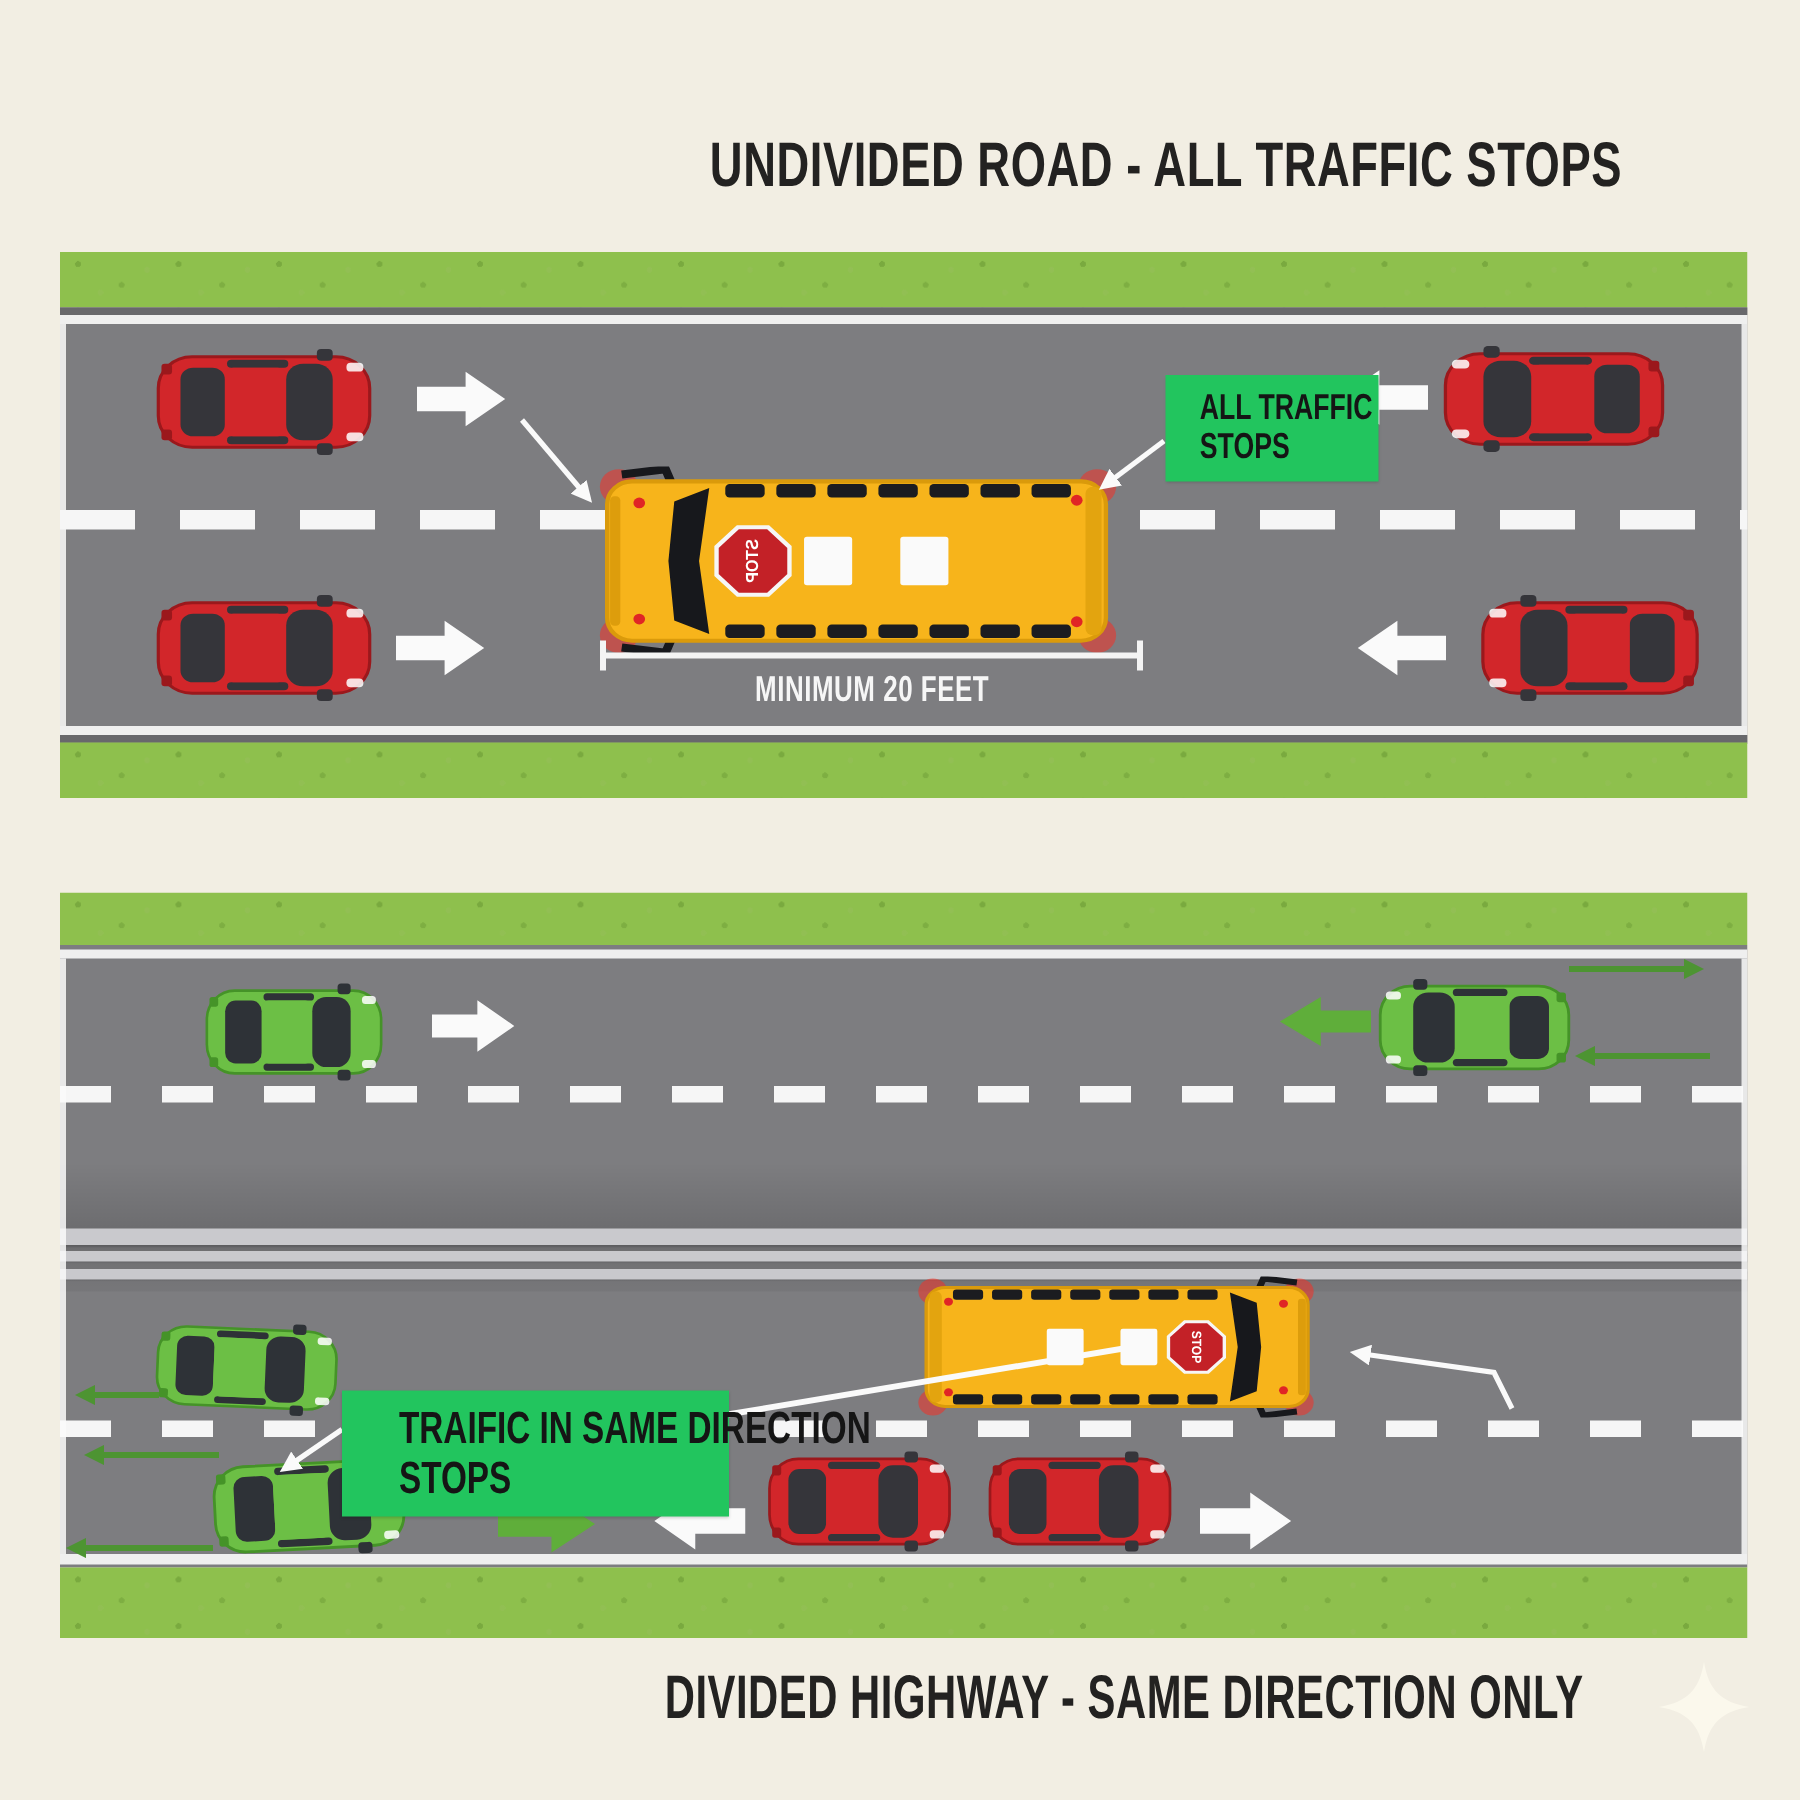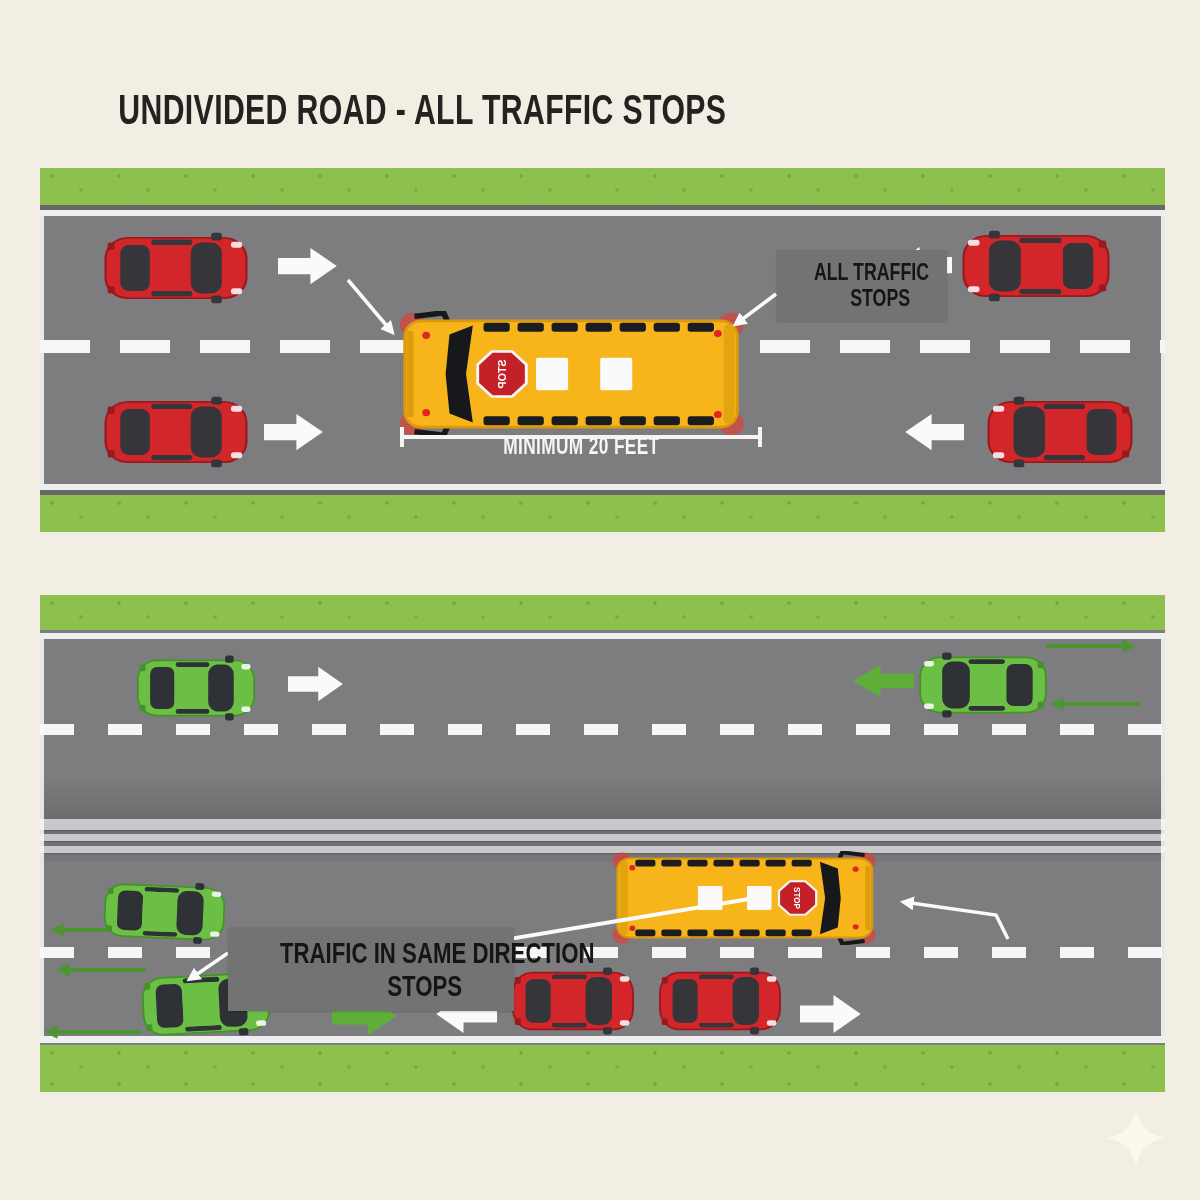--- a/index.html
+++ b/index.html
@@ -3,21 +3,21 @@
 <meta charset="utf-8">
 <style>
   html,body{margin:0;padding:0;}
   body{
     width:1200px;height:1200px;position:relative;overflow:hidden;
     background:#f2eee3;
     font-family:"Liberation Sans", sans-serif;
   }
   #canvas{position:absolute;inset:0;}
   .title{
-    position:absolute;left:0;width:1200px;text-align:left;
+    position:absolute;left:0;width:1200px;text-align:right;
     color:#232221;font-weight:700;white-space:nowrap;
   }
   .condense{display:inline-block;transform:scaleX(.72);transform-origin:center;letter-spacing:.5px;}
   .scene{position:absolute;left:40px;width:1125px;overflow:hidden;}
   .grass{
     position:absolute;left:0;right:0;background-color:#8ec04d;
     background-image:
       radial-gradient(circle 2px at 12px 8px, rgba(74,118,30,.30) 95%, transparent),
       radial-gradient(circle 2px at 41px 22px, rgba(74,118,30,.24) 95%, transparent),
       radial-gradient(circle 2px at 58px 12px, rgba(150,190,90,.55) 95%, transparent),
@@ -36,22 +36,22 @@
   svg.inst{position:absolute;overflow:visible;}
   .flip{transform:scaleX(-1);}
   .tilt-cw{transform:rotate(2.5deg);}
   .tilt-ccw{transform:rotate(-3deg);}
   .car--red{--body:#d2262a;--body-dark:#9b181c;--glass:#35353a;}
   .car--green{--body:#6cbf45;--body-dark:#459328;--glass:#2e3237;}
   .bus-svg{--bus:#f7b41b;}
   .arrow-white{fill:#fafafa;}
   .arrow-green{fill:#5fae3a;}
   .callout{
-    position:absolute;background:#737373;color:#151515;
-    text-align:right;font-weight:700;padding:9px 20px;
+    position:absolute;background:#22c55e;color:#151515;
+    text-align:left;font-weight:700;padding:9px 6px;
     line-height:1.1;box-shadow:0 1px 2px rgba(0,0,0,.18);
   }
   .callout .condense2{display:block;transform:scaleX(.74);transform-origin:center;white-space:nowrap;}
   .measure-line{position:absolute;height:4px;background:#f4f4f4;}
   .measure-tick{position:absolute;width:4px;background:#f4f4f4;}
   .measure-label{
     position:absolute;text-align:center;color:#f6f6f6;font-weight:700;font-size:24px;white-space:nowrap;
   }
   .sparkle{position:absolute;}
 </style>
@@ -186,21 +186,21 @@
     </svg>
 
     <div class="callout" style="left:737px;top:82px;width:130px;font-size:24px;">
       <span class="condense2">ALL TRAFFIC</span>
       <span class="condense2">STOPS</span>
     </div>
 
     <div class="measure-line" style="left:360px;top:267px;width:362px;"></div>
     <div class="measure-tick" style="left:360px;top:259px;height:20px;"></div>
     <div class="measure-tick" style="left:718px;top:259px;height:20px;"></div>
-    <div class="measure-label" style="left:360px;top:264px;width:362px;text-decoration:underline;">
+    <div class="measure-label" style="left:360px;top:278px;width:362px;text-decoration:underline;">
       <span class="condense">MINIMUM 20 FEET</span>
     </div>
   </div>
 
   <div class="scene" style="top:595px;height:497px;">
     <div class="grass" style="top:0;height:35px;"></div>
     <div class="road" style="top:35px;height:415px;"></div>
     <div class="edge-white" style="top:38px;height:6px;"></div>
 
     <div class="dash dash-small" style="top:129px;"></div>
@@ -322,18 +322,21 @@
         </defs>
       <polyline points="120,48 108,24 16,11" fill="none" stroke="#fafafa" stroke-width="3.5" marker-end="url(#m5)"></polyline>
     </svg>
 
     <div class="callout" style="left:188px;top:332px;width:246px;font-size:30px;">
       <span class="condense2">TRAIFIC IN SAME DIRECTION</span>
       <span class="condense2">STOPS</span>
     </div>
   </div>
 
+  <div class="title" style="top:1108px;font-size:41px;">
+    <span class="condense" style="transform:scaleX(.68);">DIVIDED HIGHWAY - SAME DIRECTION ONLY</span>
+  </div>
 
   <svg class="sparkle" style="left:1106px;top:1108px;width:60px;height:60px;" viewBox="0 0 58 58">
     <path d="M29 0 C32 18 40 26 58 29 C40 32 32 40 29 58 C26 40 18 32 0 29 C18 26 26 18 29 0 Z" fill="#fbf8ec"></path>
   </svg>
 
 </div>
 
 </body></html>

